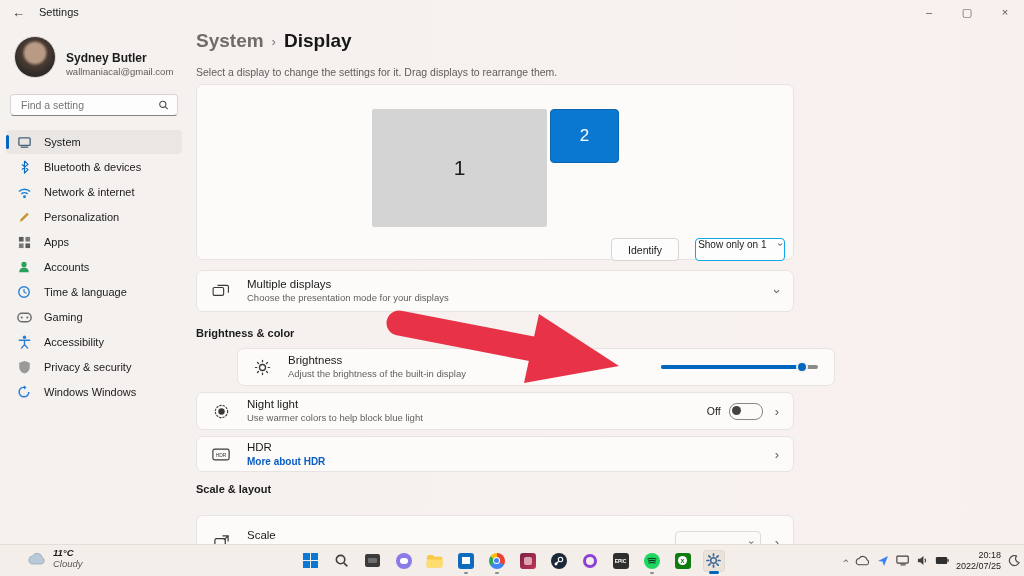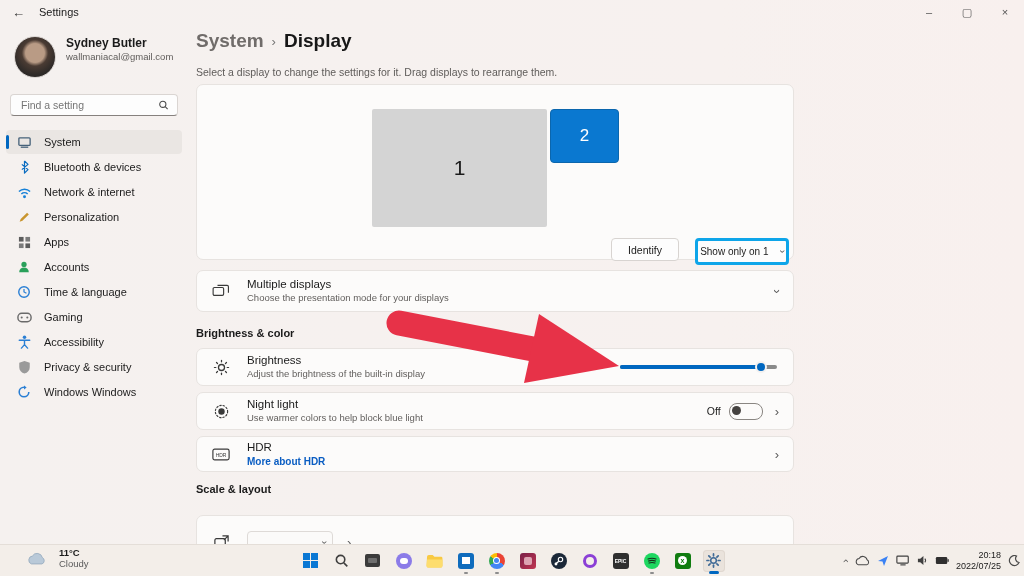--- a/index.html
+++ b/index.html
@@ -8,21 +8,21 @@
        background:linear-gradient(90deg,#f5f1ef 0%,#f7f1ef 70%,#f8f0ee 100%);
        -webkit-font-smoothing:antialiased;color:#1b1b1b;}
   
   .titlebar{position:absolute;top:0;left:0;right:0;height:24px;display:flex;align-items:center;}
   .back-btn{margin-left:12px;font-size:13px;color:#333;cursor:pointer;}
   .tb-title{margin-left:14px;font-size:11px;color:#1b1b1b;}
   .caption{position:absolute;right:0;top:0;height:24px;display:flex;}
   .cap-btn{width:38px;height:24px;display:flex;align-items:center;justify-content:center;font-size:11px;color:#555;}
   
   .sidebar{position:absolute;top:24px;left:0;width:188px;bottom:31px;}
-  .userrow{display:flex;align-items:flex-start;margin:12px 0 0 14px;}
+  .userrow{display:flex;align-items:flex-end;margin:12px 0 0 14px;}
   .avatar{width:40px;height:40px;border-radius:50%;
      background:radial-gradient(circle at 50% 40%,#b99b85 0%,#b99b85 30%,#4a3b33 42%,#2e2a28 70%,#232021 100%);
      border:1px solid #d9d4d1;}
   .user-meta{margin-left:10px;line-height:1.25;}
   .user-name{font-size:12px;font-weight:bold;color:#1b1b1b;}
   .user-email{font-size:9.5px;color:#5f5c5a;}
   .searchbox{margin:16px 10px 0 10px;height:20px;background:#fdfdfd;border:1px solid #dad5d2;border-bottom:1px solid #86817e;border-radius:4px;display:flex;align-items:center;padding:0 8px;}
   .searchbox input{border:0;outline:0;background:transparent;flex:1;font-size:10.5px;color:#444;font-family:inherit;}
   .nav{margin-top:14px;}
   .nav-item{display:flex;align-items:center;height:24px;margin:1px 6px;border-radius:4px;padding-left:10px;position:relative;cursor:pointer;}
@@ -36,24 +36,24 @@
   .breadcrumb{position:absolute;top:6px;left:0;font-size:19px;display:flex;align-items:center;gap:8px;}
   .bc-parent{color:#44403e;font-weight:600;opacity:.75;}
   .bc-sep{font-size:13px;color:#777;}
   .bc-current{font-weight:700;color:#171717;}
   .subtitle{position:absolute;top:42px;left:0;font-size:10.5px;color:#5f5c5a;}
   .card{position:absolute;left:0;width:598px;background:#fcfbfa;border:1px solid #e7e3e0;border-radius:7px;box-sizing:border-box;}
   .display-card{top:60px;height:176px;}
   .monitor1{position:absolute;left:175px;top:24px;width:175px;height:118px;background:#d4d4d4;border-radius:2px;display:flex;align-items:center;justify-content:center;font-size:21px;color:#1b1b1b;}
   .monitor2{position:absolute;left:353px;top:24px;width:67px;height:52px;background:#0a78d0;border:1px solid #0b66ad;border-radius:4px;display:flex;align-items:center;justify-content:center;font-size:17px;color:#fff;}
   .identify-btn{position:absolute;left:414px;top:153px;width:66px;height:21px;background:#fdfdfd;border:1px solid #d8d4d1;border-radius:4px;font-size:10.5px;display:flex;align-items:center;justify-content:center;color:#1b1b1b;}
-  .showonly{position:absolute;left:498px;top:153px;width:88px;height:21px;background:#fdfdfd;border:3px solid #0ea5e9;border-radius:4px;font-size:10px;display:flex;align-items:center;justify-content:center;gap:12px;color:#1b1b1b;}
+  .showonly{position:absolute;left:498px;top:153px;width:88px;height:21px;background:#fdfdfd;border:1px solid #0ea5e9;border-radius:4px;font-size:10px;display:flex;align-items:flex-start;justify-content:center;gap:12px;color:#1b1b1b;}
   .setting-row{display:flex;align-items:center;padding:0 14px;}
   .row-multi{top:246px;height:42px;}
-  .row-bright{top:324px;height:38px;}
+  .row-bright{top:324px;height:38px;margin-left:41px;}
   .row-night{top:368px;height:38px;}
   .row-hdr{top:412px;height:36px;}
   .row-scale{top:491px;height:54px;}
   .row-ic{width:20px;height:20px;margin-right:16px;flex:0 0 20px;display:flex;align-items:center;justify-content:center;}
   .row-text{flex:1;line-height:1.3;}
   .row-title{font-size:11.5px;color:#1b1b1b;}
   .row-sub{font-size:9.5px;color:#615e5c;}
   .row-link{font-size:10px;color:#0a5dc2;font-weight:bold;}
   .section-label{position:absolute;left:0;font-size:11px;font-weight:bold;color:#1b1b1b;}
   .sec1{top:303px;} .sec2{top:459px;}
@@ -66,21 +66,21 @@
   .slider-handle{position:absolute;right:-6px;top:-4px;width:12px;height:12px;border-radius:50%;background:#0067c0;border:2px solid #f3f1ef;box-sizing:border-box;}
   
   .toggle-off{width:32px;height:15px;border:1px solid #8a8682;border-radius:8px;position:relative;background:transparent;}
   .toggle-knob{position:absolute;left:2px;top:2px;width:9px;height:9px;border-radius:50%;background:#454240;}
   .state-label{font-size:10.5px;color:#1b1b1b;margin-right:8px;}
   .scale-select{width:72px;height:20px;border:1px solid #dedad7;border-radius:4px;background:#fbfaf9;display:flex;align-items:center;justify-content:flex-end;padding:0 6px;color:#b5b1ae;margin-right:14px;}
   
   .arrow-overlay{position:absolute;left:383px;top:303px;width:248px;height:82px;z-index:60;pointer-events:none;}
   
   .taskbar{position:absolute;left:0;right:0;bottom:0;height:31px;background:#f3eee9;border-top:1px solid #e4ded8;}
-  .weather{position:absolute;left:26px;top:3px;display:flex;align-items:center;gap:13px;}
+  .weather{position:absolute;left:26px;top:3px;display:flex;align-items:center;gap:7px;font-style:italic;}
   .weather-meta{line-height:1.15;}
   .w-temp{font-size:9.5px;font-weight:bold;color:#1b1b1b;}
   .w-cond{font-size:9.5px;color:#5a5a5a;}
   .tb-center{position:absolute;left:0;right:0;top:0;height:31px;display:flex;align-items:center;justify-content:center;gap:9px;}
   .tb-icon{width:22px;height:22px;border-radius:4px;display:flex;align-items:center;justify-content:center;position:relative;}
   .tb-icon.active{background:#eae3dc;box-shadow:inset 0 0 0 1px #e0d8d0;}
   .run-dot{position:absolute;bottom:-2px;left:50%;transform:translateX(-50%);width:4px;height:2px;border-radius:1px;background:#8d8d8d;}
   .run-bar{position:absolute;bottom:-2px;left:50%;transform:translateX(-50%);width:10px;height:2.5px;border-radius:2px;background:#0067c0;}
   .tray{position:absolute;right:4px;top:0;height:31px;display:flex;align-items:center;gap:7px;}
   .clock{text-align:right;line-height:1.2;font-size:9px;color:#1b1b1b;}
@@ -320,20 +320,24 @@
 
     <div class="section-label sec2">Scale &amp; layout</div>
 
     <div class="card setting-row row-scale">
       <span class="row-ic">
           <svg width="17" height="17" viewBox="0 0 18 18">
             <rect x="2" y="5" width="11" height="11" rx="1.5" fill="none" stroke="#3a3a3a" stroke-width="1.3"></rect>
             <path d="M10 2 H16 V8 M16 2 L11.5 6.5" fill="none" stroke="#3a3a3a" stroke-width="1.3"></path>
           </svg>
         </span>
+      <div class="row-text">
+        <div class="row-title">Scale</div>
+        <div class="row-sub">Change the size of text, apps, and other items</div>
+      </div>
       <div class="scale-select">
           <span class="chev down small">›</span>
         </div>
       <span class="chev">›</span>
     </div>
   </div>
 </div>
 
 <svg class="arrow-overlay" viewBox="0 0 248 82">
   <line x1="16" y1="20" x2="150" y2="46" stroke="#e73248" stroke-width="25" stroke-linecap="round"></line>

